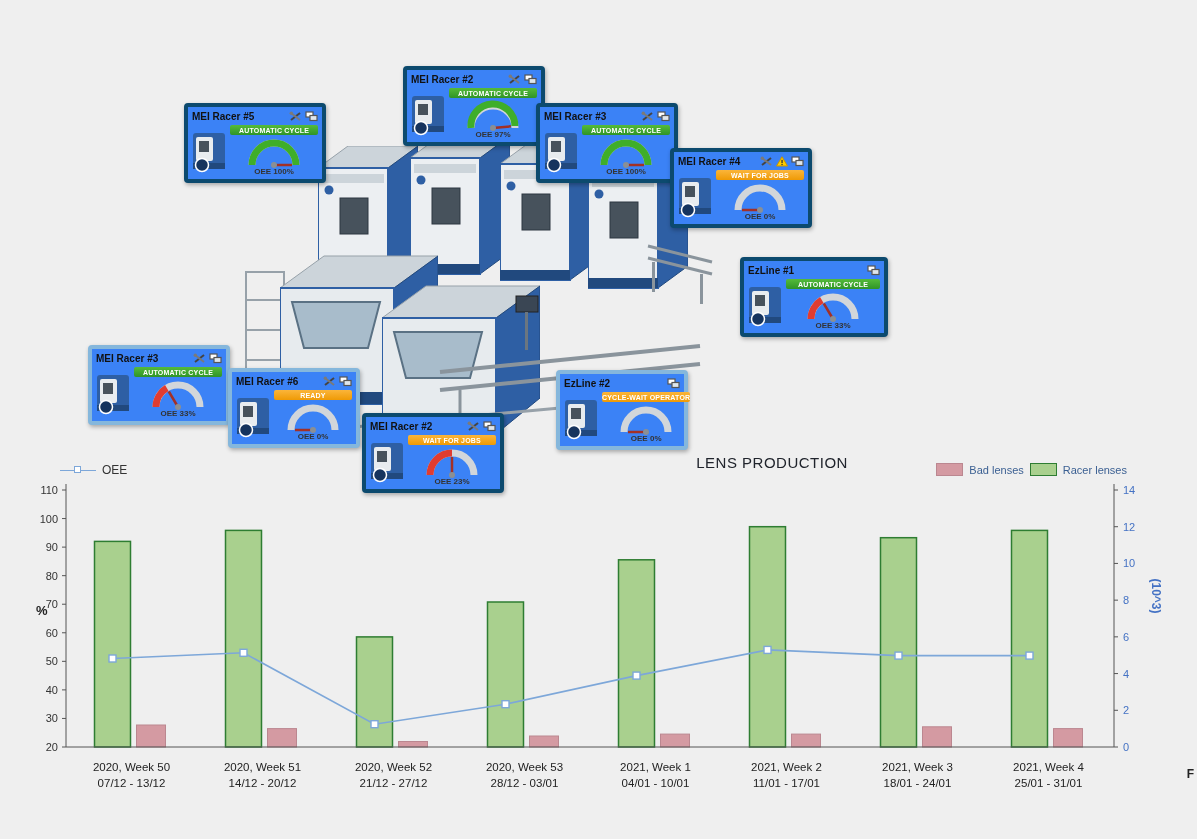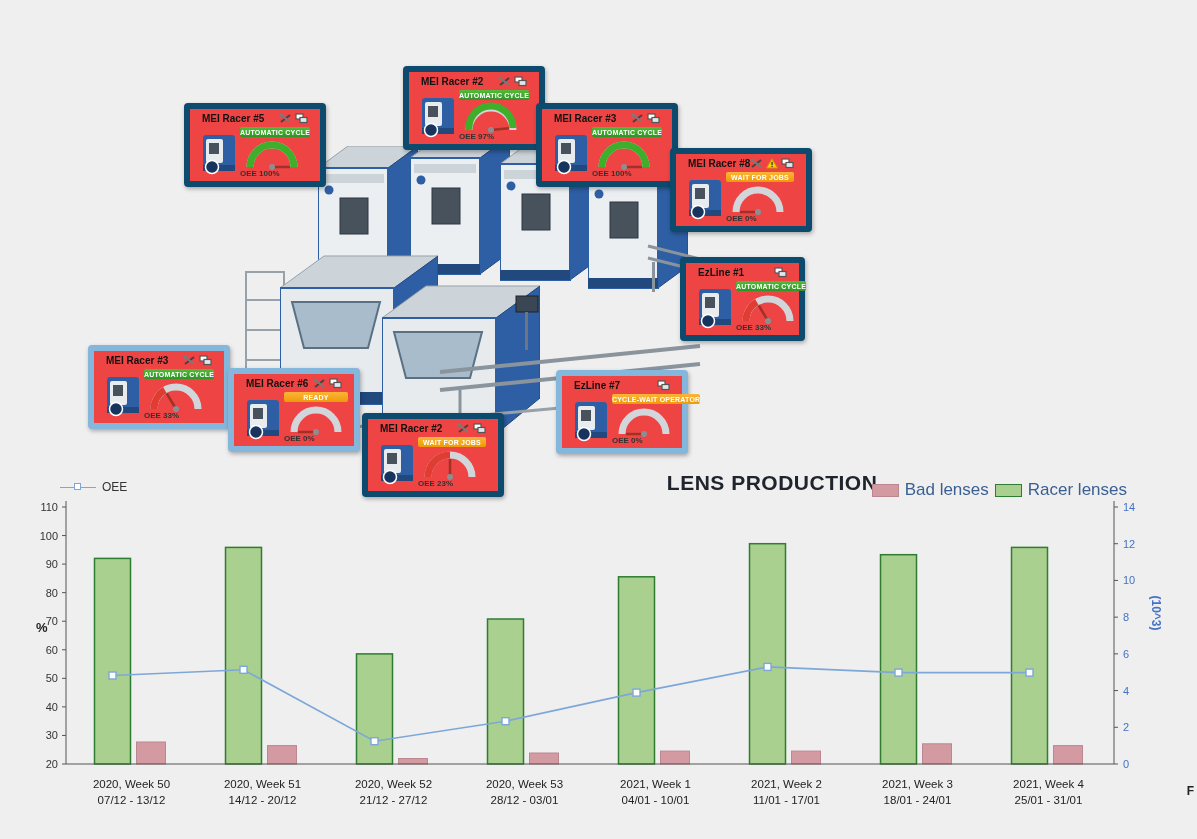--- a/index.html
+++ b/index.html
@@ -4,46 +4,46 @@
 <style>
   *{margin:0;padding:0;box-sizing:border-box}
   html,body{width:1197px;height:839px}
   body{background:#efefef;font-family:"Liberation Sans",sans-serif;position:relative;overflow:hidden}
 
   
   .scene{position:absolute;left:0;top:0;width:1197px;height:470px}
   .factory{position:absolute;left:0;top:0;z-index:1}
 
   
-  .card{position:absolute;width:142px;background:#ef4444;border:6px solid #0c4a6e;border-radius:4px;
-        box-shadow:1px 2px 4px rgba(0,0,0,.3);z-index:5;padding:2px 12px 3px}
+  .card{position:absolute;width:142px;background:#3b82f6;border:4px solid #0c4a6e;border-radius:4px;
+        box-shadow:1px 2px 4px rgba(0,0,0,.3);z-index:5;padding:2px 4px 3px}
   .card.b-blue{border-color:#85b7dc}
   .card-head{display:flex;justify-content:space-between;align-items:center;height:14px}
   .card-name{font-size:10px;font-weight:bold;color:#111;white-space:nowrap}
   .head-icons{display:flex;gap:3px;align-items:center}
   .card-body{display:flex;gap:4px;margin-top:2px}
   .thumb-svg{flex:0 0 34px}
-  .card-col{flex:1;display:flex;flex-direction:column;align-items:flex-start}
+  .card-col{flex:1;display:flex;flex-direction:column;align-items:center}
   .status{width:100%;text-align:center;color:#fff;font-size:7px;font-weight:bold;
           padding:2px 0 1px;border-radius:2px;background:linear-gradient(#55bb3a,#2f9427);letter-spacing:.2px;white-space:nowrap;overflow:hidden}
   .status.st-orange{background:linear-gradient(#f8b importantc,#f5a50a);background:linear-gradient(#fbb53a,#ef9a05)}
   .gauge{margin-top:1px;height:33px}
   .oee-text{font-size:8px;font-weight:bold;color:#333;margin-top:-2px}
 
   
-  .chart-sec{position:absolute;left:0;top:468px;width:1197px;height:371px;z-index:2}
+  .chart-sec{position:absolute;left:0;top:451px;width:1197px;height:371px;z-index:2}
   .legend-oee{position:absolute;left:60px;top:12px;display:flex;align-items:center;gap:6px;
               font-size:12px;color:#333}
   .oee-marker-line{position:relative;width:36px;height:0;border-top:1.5px solid #7da7d9;display:inline-block}
   .oee-marker-line i{position:absolute;left:14px;top:-4.5px;width:7px;height:7px;background:#fff;
                      border:1.5px solid #7da7d9;display:block}
   .chart-title{position:absolute;left:64.5%;top:3px;transform:translateX(-50%);
-               font-size:21px;font-weight:bold;color:#20242c;letter-spacing:.5px;white-space:nowrap}
+               font-size:15px;font-weight:normal;color:#20242c;letter-spacing:.5px;white-space:nowrap}
   .legend-series{position:absolute;right:70px;top:12px;display:flex;align-items:center;gap:6px;
-                 font-size:17px;color:#3a5f92}
+                 font-size:11px;color:#3a5f92}
   .sw{width:27px;height:13px;display:inline-block;border:1px solid #888}
   #chart-svg{position:absolute;left:18px;top:26px}
   .ylab-left{position:absolute;left:36px;top:152px;font-size:13px;font-weight:bold;color:#222}
   .ylab-right{position:absolute;right:24px;top:138px;font-size:12px;font-weight:bold;color:#4472c4;transform:rotate(90deg)}
   .corner{position:absolute;right:3px;top:316px;font-size:12px;font-weight:bold;color:#222}
   text.tickL{font-size:11px;fill:#333}
   text.tickR{font-size:11px}
   text.xlab{font-size:11.5px;fill:#222}
 </style>
 </head>
@@ -209,21 +209,21 @@
               <line x1="32" y1="29" x2="50.0" y2="29.0" stroke="#a33026" stroke-width="2.5"></line>
               <circle cx="32" cy="29" r="3" fill="#8a8f94"></circle>
             </svg></span>
         <span class="oee-text">OEE  100%</span>
       </span>
     </div>
   </div>
 
   <div class="card" style="left:670px;top:148px">
     <div class="card-head">
-      <span class="card-name">MEI Racer #8</span>
+      <span class="card-name">MEI Racer #4</span>
       <span class="head-icons">
           <svg width="13" height="11" viewBox="0 0 13 11">
             <line x1="2" y1="9" x2="11" y2="2" stroke="#444" stroke-width="2"></line>
             <line x1="2" y1="2" x2="11" y2="9" stroke="#7a7a7a" stroke-width="2"></line>
             <circle cx="2.3" cy="2.3" r="1.7" fill="#7a7a7a"></circle>
           </svg>
           <svg width="12" height="11" viewBox="0 0 12 11">
             <polygon points="6,0.8 11.5,10 0.5,10" fill="#ffcc00" stroke="#c79400" stroke-width="1"></polygon>
             <rect x="5.4" y="3.8" width="1.3" height="3.2" fill="#333"></rect>
             <rect x="5.4" y="7.8" width="1.3" height="1.3" fill="#333"></rect>
@@ -243,21 +243,21 @@
         <span class="gauge"><svg width="64" height="34" viewBox="0 0 64 34">
               <path d="M 10 29 A 22 22 0 0 1 54 29" fill="none" stroke="#d2d6da" stroke-width="7"></path>
               <line x1="32" y1="29" x2="14.0" y2="29.0" stroke="#a33026" stroke-width="2.5"></line>
               <circle cx="32" cy="29" r="3" fill="#8a8f94"></circle>
             </svg></span>
         <span class="oee-text">OEE  0%</span>
       </span>
     </div>
   </div>
 
-  <div class="card" style="left:680px;top:257px;width:125px">
+  <div class="card" style="left:740px;top:257px;width:148px">
     <div class="card-head">
       <span class="card-name">EzLine #1</span>
       <span class="head-icons">
           <svg width="13" height="11" viewBox="0 0 13 11">
             <rect x="1" y="1" width="7" height="5" fill="#fff" stroke="#555" stroke-width="1.2"></rect>
             <rect x="5" y="4.5" width="7" height="5" fill="#dfe6ec" stroke="#555" stroke-width="1.2"></rect>
           </svg>
         </span>
     </div>
     <div class="card-body">
@@ -367,21 +367,21 @@
               <line x1="32" y1="29" x2="32.0" y2="11.0" stroke="#a33026" stroke-width="2.5"></line>
               <circle cx="32" cy="29" r="3" fill="#8a8f94"></circle>
             </svg></span>
         <span class="oee-text">OEE  23%</span>
       </span>
     </div>
   </div>
 
   <div class="card b-blue" style="left:556px;top:370px;width:132px">
     <div class="card-head">
-      <span class="card-name">EzLine #7</span>
+      <span class="card-name">EzLine #2</span>
       <span class="head-icons">
           <svg width="13" height="11" viewBox="0 0 13 11">
             <rect x="1" y="1" width="7" height="5" fill="#fff" stroke="#555" stroke-width="1.2"></rect>
             <rect x="5" y="4.5" width="7" height="5" fill="#dfe6ec" stroke="#555" stroke-width="1.2"></rect>
           </svg>
         </span>
     </div>
     <div class="card-body">
       <svg class="thumb-svg" width="34" height="48">
           <use href="#thumbM"></use>

